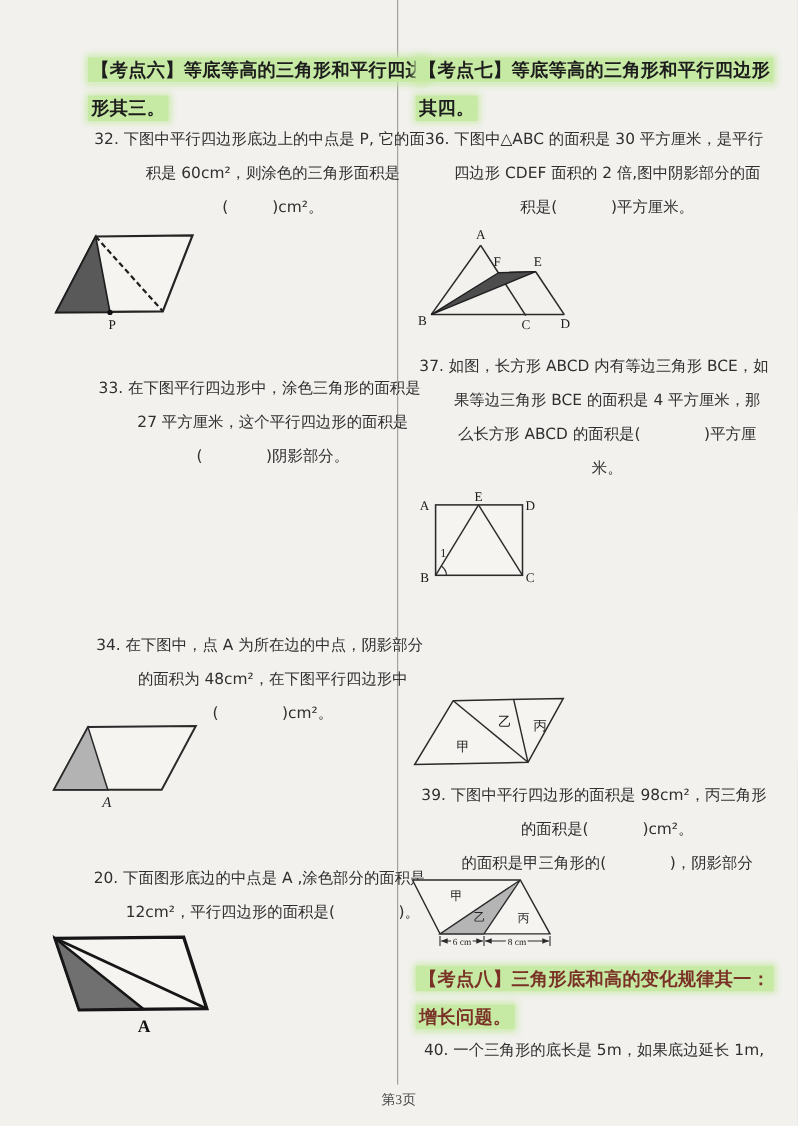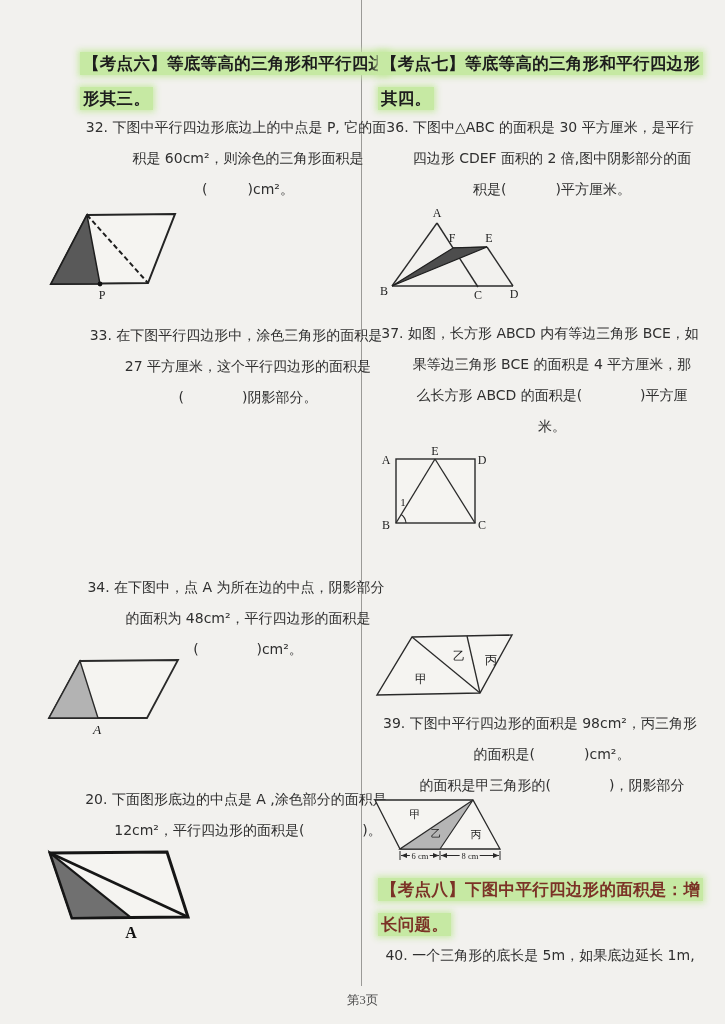--- a/index.html
+++ b/index.html
@@ -42,30 +42,30 @@
   <div class="fig" style="left:44px;top:200px">
     <svg width="170" height="108">
       <polygon points="43,15 131,14 104,83 7,84" fill="#f5f4f1" stroke="#242424" stroke-width="2"></polygon>
       <polygon points="7,84 43,15 56,84" fill="#595959" stroke="#1e1e1e" stroke-width="1.5"></polygon>
       <line x1="43" y1="15" x2="104" y2="83" stroke="#1e1e1e" stroke-width="2" stroke-dasharray="5,3"></line>
       <circle cx="56" cy="84" r="2.4" fill="#111"></circle>
       <text x="58" y="99" font-size="12" class="serif-lab" fill="#1c1c1c" text-anchor="middle">P</text>
     </svg>
   </div>
 
-  <div class="block col-l problem" style="top:320px">
+  <div class="block col-l problem" style="top:338px">
     <div class="line">33. 在下图平行四边形中，涂色三角形的面积是</div>
     <div class="line cont">27 平方厘米，这个平行四边形的面积是</div>
     <div class="line cont">(             )阴影部分。</div>
   </div>
 
 
   <div class="block col-l problem" style="top:572px">
     <div class="line">34. 在下图中，点 A 为所在边的中点，阴影部分</div>
-    <div class="line cont">的面积为 48cm²，平行四边形的面积是</div>
+    <div class="line cont">的面积为 48cm²，在下图平行四边形中</div>
     <div class="line cont">(             )cm²。</div>
   </div>
 
   <div class="fig" style="left:44px;top:646px">
     <svg width="170" height="95">
       <polygon points="36,15 134,14 103,72 5,72" fill="#f5f4f1" stroke="#2a2a2a" stroke-width="1.8"></polygon>
       <polygon points="5,72 36,15 54,72" fill="#b3b3b3" stroke="#2a2a2a" stroke-width="1.4"></polygon>
       <text x="53" y="88" font-size="13.5" class="serif-lab" font-style="italic" fill="#1c1c1c" text-anchor="middle">A</text>
     </svg>
   </div>
@@ -166,21 +166,21 @@
       <polygon points="33,63.5 39,61 39,66" fill="#2a2a2a"></polygon>
       <polygon points="71,63.5 65,61 65,66" fill="#2a2a2a"></polygon>
       <polygon points="73,63.5 79,61 79,66" fill="#2a2a2a"></polygon>
       <polygon points="131,63.5 125,61 125,66" fill="#2a2a2a"></polygon>
       <text x="52" y="67" font-size="8.5" class="serif-lab" fill="#1c1c1c" text-anchor="middle" paint-order="stroke" stroke="#f2f1ee" stroke-width="4">6 cm</text>
       <text x="102" y="67" font-size="8.5" class="serif-lab" fill="#1c1c1c" text-anchor="middle" paint-order="stroke" stroke="#f2f1ee" stroke-width="4">8 cm</text>
     </svg>
   </div>
 
   <div class="block col-r heading red" style="top:872px">
-    <span class="hl">【考点八】下图中平行四边形的面积是：增长问题。</span>
+    <span class="hl">【考点八】三角形底和高的变化规律其一：增长问题。</span>
   </div>
 
   <div class="block col-r problem" style="top:940px">
     <div class="line">40. 一个三角形的底长是 5m，如果底边延长 1m,</div>
   </div>
 
   <div class="footer">第3页</div>
 </div>
 
 </body></html>

